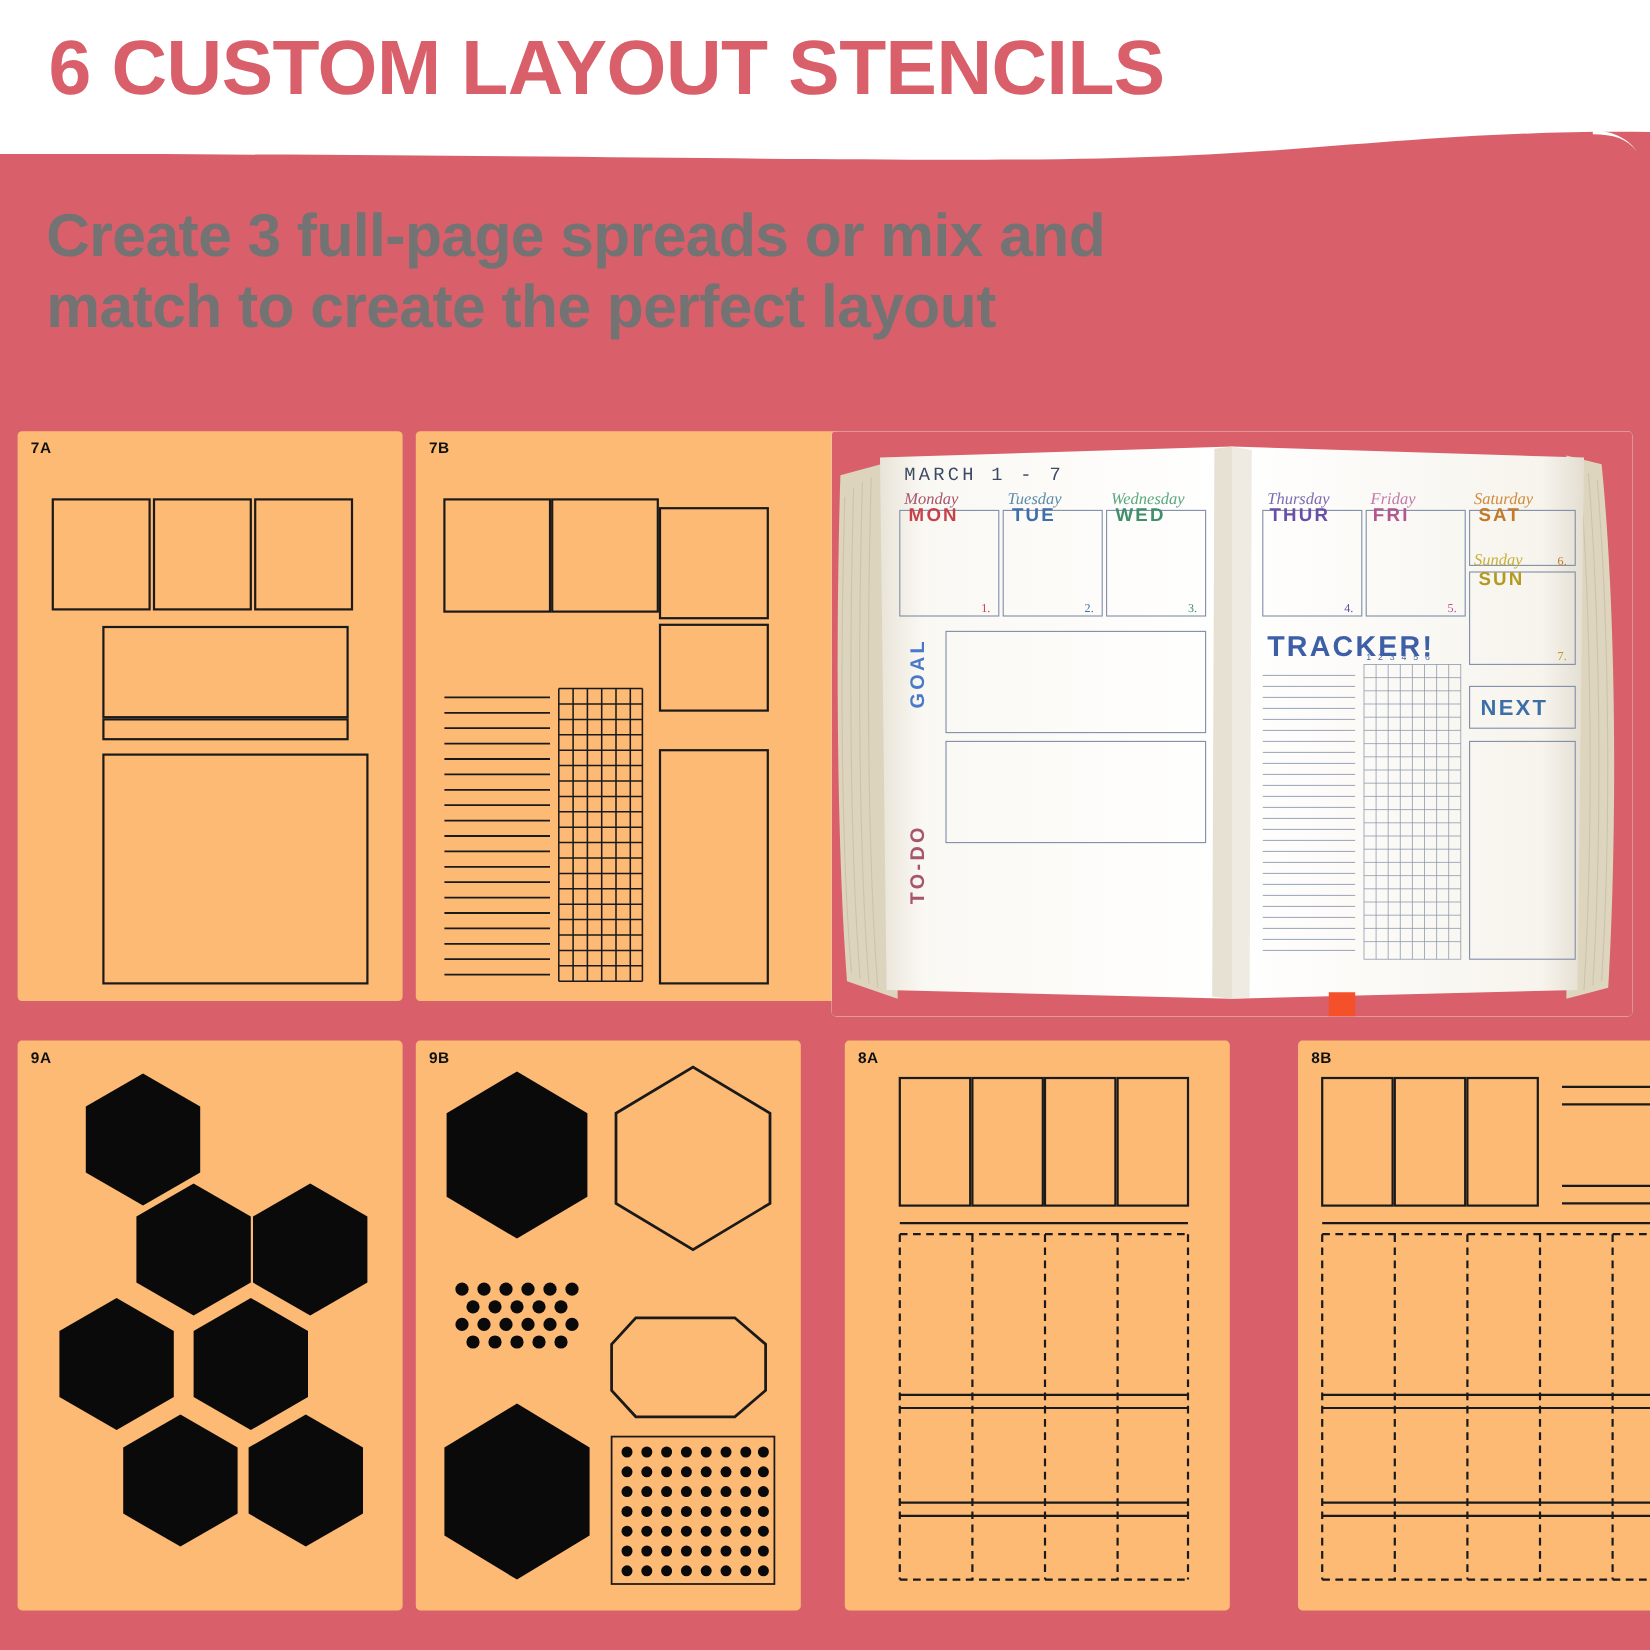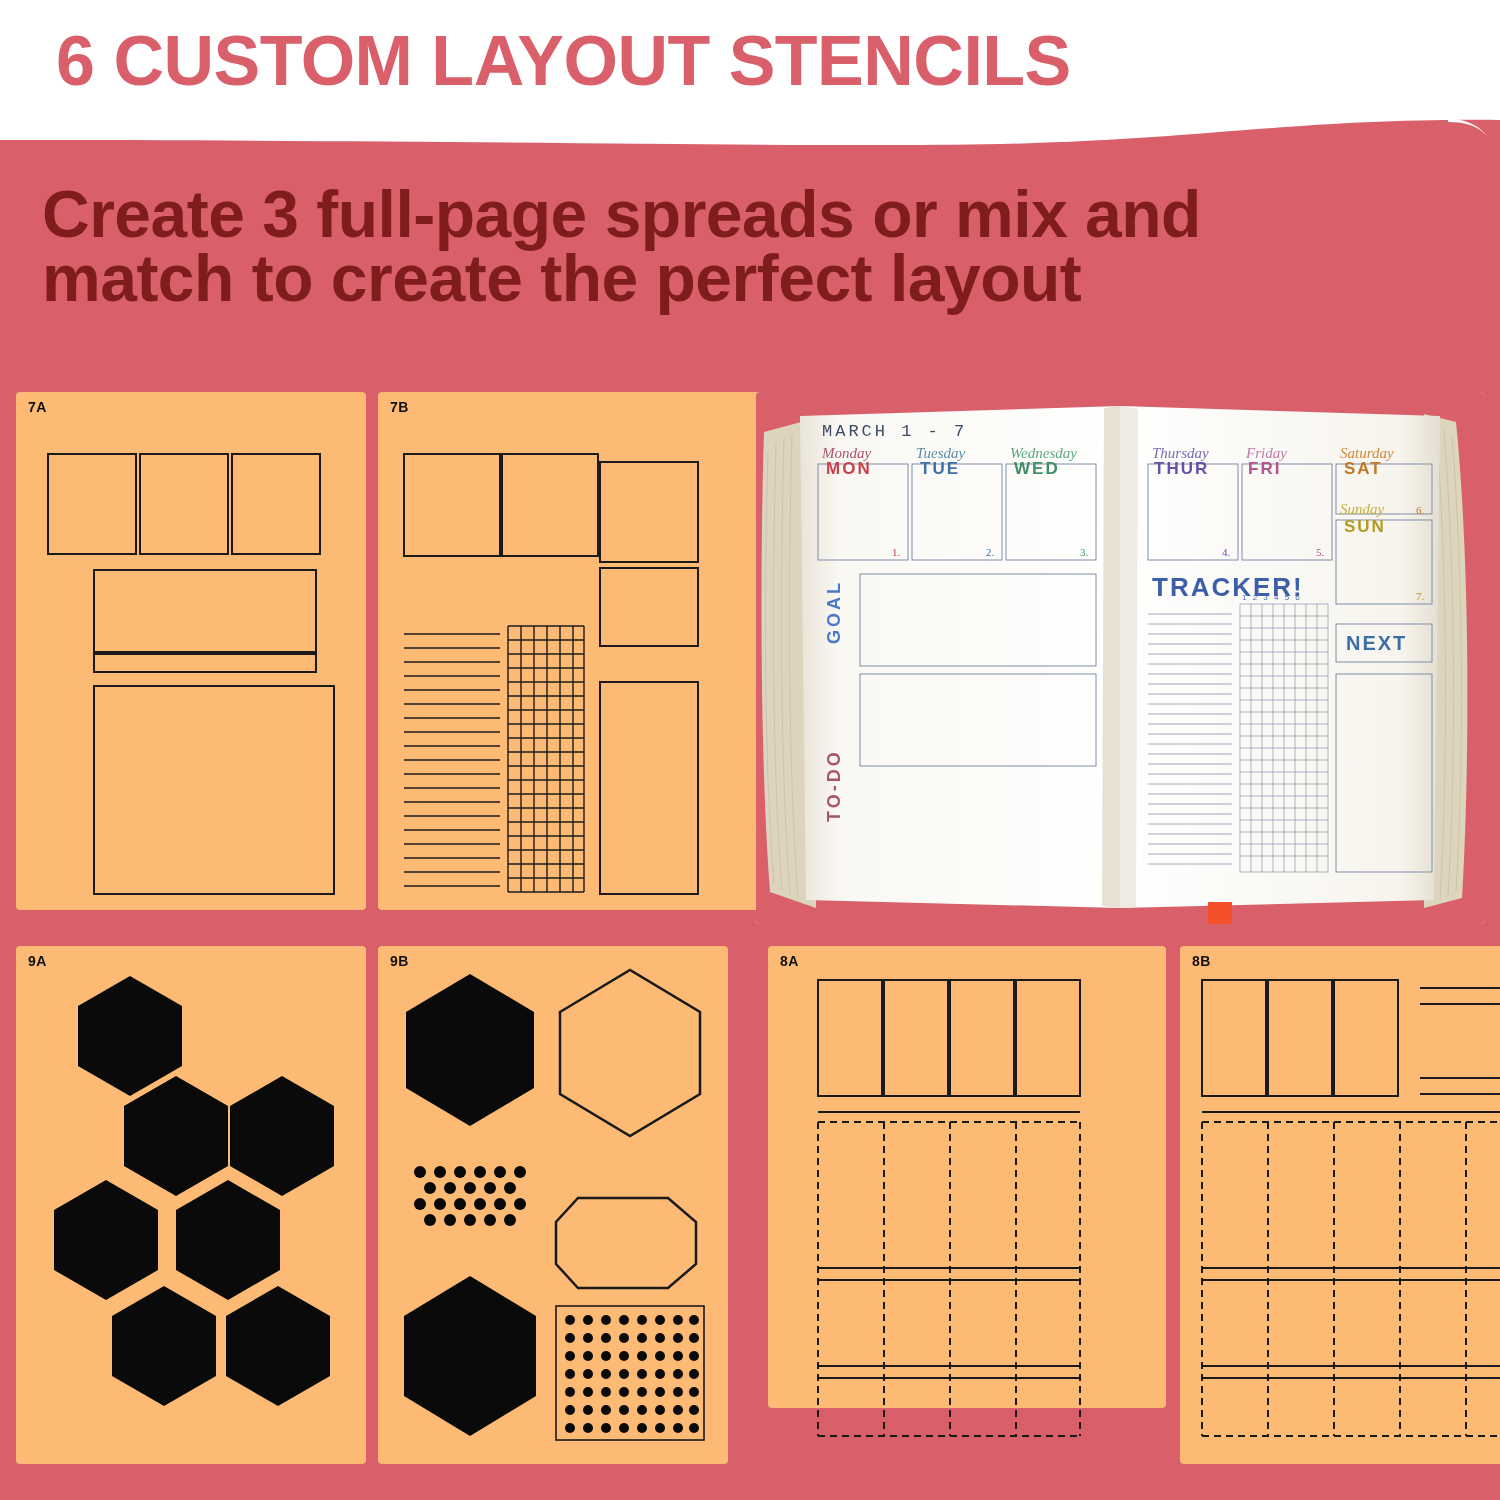--- a/index.html
+++ b/index.html
@@ -11,43 +11,43 @@
   }
   .page{position:relative;width:1500px;height:1500px;}
 
   
   .header{
     position:absolute;left:0;top:0;width:1500px;height:122px;
     background:#ffffff;
     display:flex;align-items:center;
   }
   .header-title{
-    margin-left:56px;
+    margin-left:44px;
     font-size:70px;font-weight:bold;
     color:#d9606b;
     letter-spacing:-0.5px;
     white-space:nowrap;
   }
 
   
   .body-panel{
     position:absolute;left:0;top:110px;width:1500px;height:1390px;
     background:#d9606b;
   }
   
   .curve{
     position:absolute;left:0;top:110px;width:1500px;height:46px;
     overflow:hidden;pointer-events:none;
   }
   .curve svg{display:block;}
 
   .subtitle{
     position:absolute;left:42px;top:182px;width:1250px;
-    color:#7f1d1d;
-    font-size:66px;line-height:64px;font-weight:bold;
+    color:#737373;
+    font-size:55px;line-height:64px;font-weight:bold;
     letter-spacing:-0.5px;
   }
 
   
   .card{
     position:absolute;background:#fdba74;border-radius:4px;
   }
   .card-label{
     position:absolute;left:12px;top:7px;
     font-size:14px;font-weight:bold;color:#111;
@@ -442,21 +442,21 @@
             <circle cx="246" cy="482" r="5"></circle>
             <circle cx="264" cy="482" r="5"></circle>
             <circle cx="282" cy="482" r="5"></circle>
             <circle cx="300" cy="482" r="5"></circle>
             <circle cx="316" cy="482" r="5"></circle>
         </g>
       </g>
     </svg>
   </div>
 
-  <div class="card" style="left:768px;top:946px;width:350px;height:462px;padding-left:48px;">
+  <div class="card" style="left:768px;top:946px;width:350px;height:518px;">
     <div class="card-label">8A</div>
     <svg class="stencil-svg" width="350" height="518" viewBox="0 0 350 518">
       <g fill="none" stroke="#1a1a1a" stroke-width="2">
         <rect x="50" y="34" width="64" height="116"></rect>
         <rect x="116" y="34" width="64" height="116"></rect>
         <rect x="182" y="34" width="64" height="116"></rect>
         <rect x="248" y="34" width="64" height="116"></rect>
         <line x1="50" y1="166" x2="312" y2="166"></line>
       </g>
       <g fill="none" stroke="#1a1a1a" stroke-width="2" stroke-dasharray="7 5">

